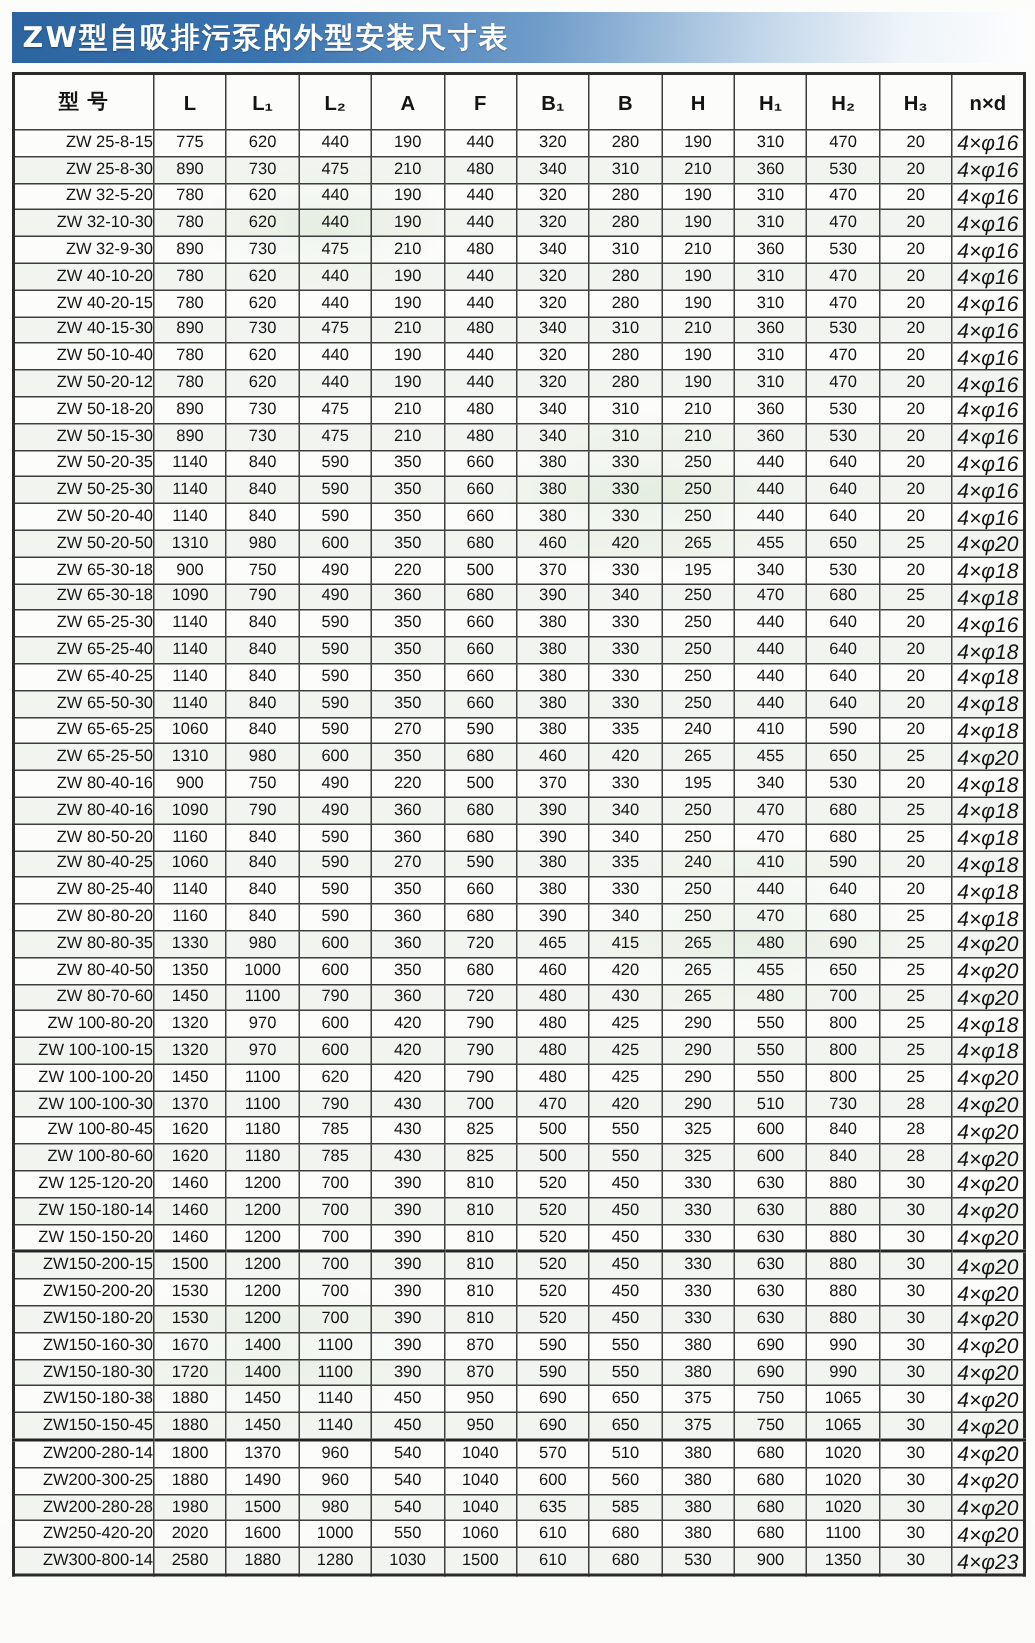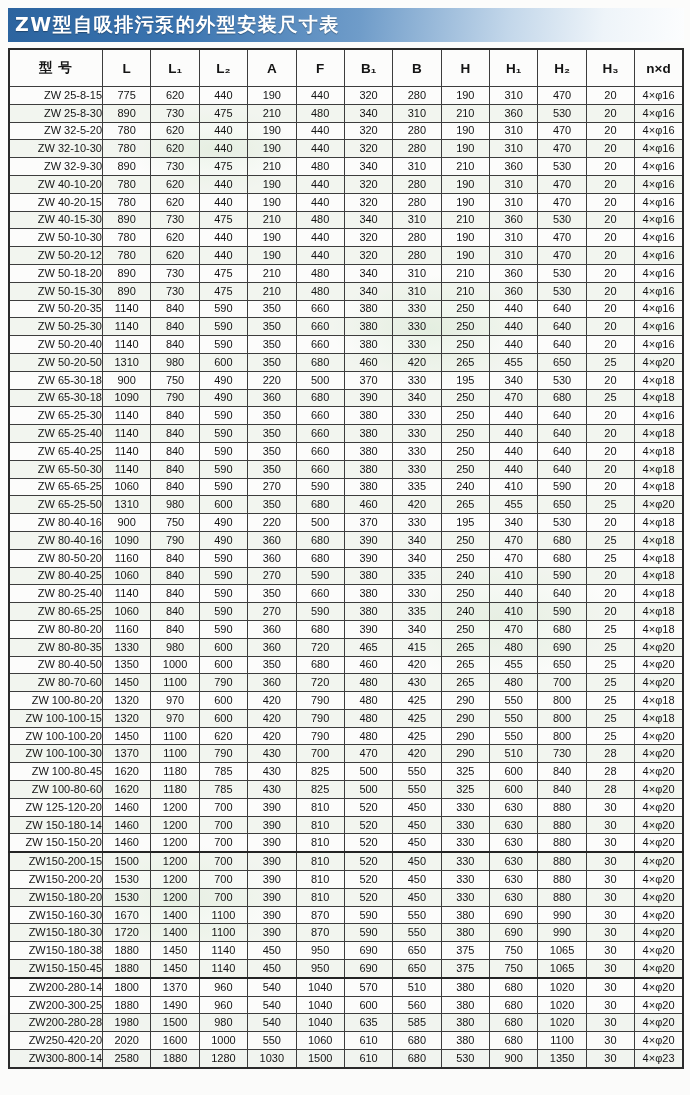--- a/index.html
+++ b/index.html
@@ -39,21 +39,21 @@
     text-align:center;padding:0;
     overflow:hidden;white-space:nowrap;
     color:#141414;
   }
   th{
     height:36px;font-size:13.5px;font-weight:bold;
   }
   th.model-col{width:92px;letter-spacing:1px;}
   td{height:16.8px;font-size:11px;line-height:1;}
   td.model-col{text-align:right;padding-left:7px;}
-  td.nxd-col{font-size:11px;letter-spacing:0;}
+  td.nxd-col{font-size:14px;letter-spacing:0;font-style:italic;}
   tr.alt{background:rgba(200,218,188,0.18);}
   tr.sect td{border-top:2px solid #242424;}
 </style>
 </head>
 <body>
 
 <div class="page">
   <div class="title-bar">
     <span class="title-text">ZW型自吸排污泵的外型安装尺寸表</span>
   </div>
@@ -190,21 +190,21 @@
           <td>480</td>
           <td>340</td>
           <td>310</td>
           <td>210</td>
           <td>360</td>
           <td>530</td>
           <td>20</td>
           <td class="nxd-col">4×φ16</td>
         </tr>
         <tr>
-          <td class="model-col">ZW 50-10-30</td>
+          <td class="model-col">ZW 50-10-40</td>
           <td>780</td>
           <td>620</td>
           <td>440</td>
           <td>190</td>
           <td>440</td>
           <td>320</td>
           <td>280</td>
           <td>190</td>
           <td>310</td>
           <td>470</td>
@@ -501,35 +501,20 @@
           <td>1140</td>
           <td>840</td>
           <td>590</td>
           <td>350</td>
           <td>660</td>
           <td>380</td>
           <td>330</td>
           <td>250</td>
           <td>440</td>
           <td>640</td>
-          <td>20</td>
-          <td class="nxd-col">4×φ18</td>
-        </tr>
-        <tr class="alt">
-          <td class="model-col">ZW 80-65-25</td>
-          <td>1060</td>
-          <td>840</td>
-          <td>590</td>
-          <td>270</td>
-          <td>590</td>
-          <td>380</td>
-          <td>335</td>
-          <td>240</td>
-          <td>410</td>
-          <td>590</td>
           <td>20</td>
           <td class="nxd-col">4×φ18</td>
         </tr>
         <tr>
           <td class="model-col">ZW 80-80-20</td>
           <td>1160</td>
           <td>840</td>
           <td>590</td>
           <td>360</td>
           <td>680</td>

